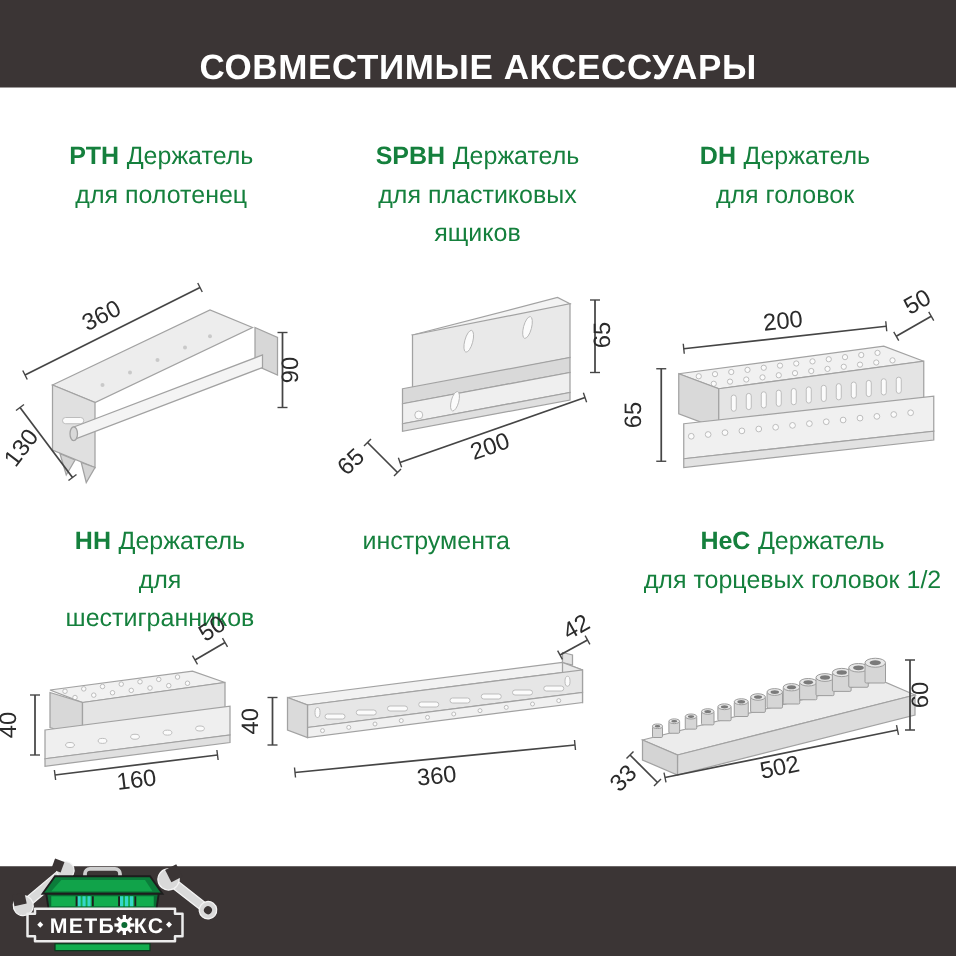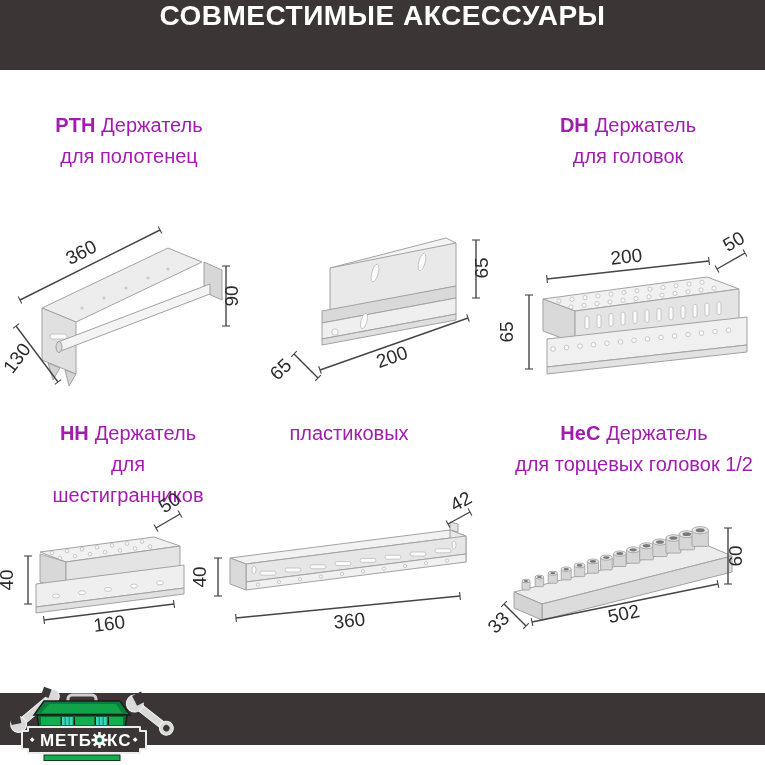--- a/index.html
+++ b/index.html
@@ -1,65 +1,70 @@
 <!DOCTYPE html>
 <html><head>
 <meta charset="utf-8">
 <style>
   html,body{margin:0;padding:0;background:#ffffff;}
   .page{position:relative;width:765px;height:765px;background:#ffffff;overflow:hidden;
         font-family:"Liberation Sans",sans-serif;}
   
   .header{position:absolute;left:0;top:0;width:765px;height:70px;background:#3b3535;
-          display:flex;align-items:flex-start;justify-content:center;}
+          display:flex;align-items:flex-end;justify-content:center;}
   .header h1{margin:0;color:#ffffff;font-size:28px;font-weight:bold;letter-spacing:.5px;}
   
-  .plabel{position:absolute;text-align:center;font-size:20px;line-height:31px;color:#a21caf;}
+  .plabel{position:absolute;text-align:center;font-size:20px;line-height:31px;color:#15803d;}
   .plabel b{font-weight:bold;margin-right:6px;}
   .plabel .line{display:block;}
   .plabel .line:empty{display:none;}
   .plabel .l1wrap{display:block;}
   
   .draw{position:absolute;overflow:visible;}
   .face{stroke:#a2a2a2;stroke-width:1;}
   .hole{fill:#fbfbfb;stroke:#b5b5b5;stroke-width:.7;}
   .dim{stroke:#454545;stroke-width:1.4;fill:none;}
   .tick{stroke:#454545;stroke-width:1.1;}
   .dimtxt{font-family:"Liberation Sans",sans-serif;font-size:19px;fill:#2b2b2b;text-anchor:middle;}
   
-  .footer{position:absolute;left:0;top:693px;width:765px;height:52px;background:#3b3535;}
+  .footer{position:absolute;left:0;top:693px;width:765px;height:72px;background:#3b3535;}
   .logo{position:absolute;left:8px;top:1px;overflow:visible;}
   .logotxt{font-family:"Liberation Sans",sans-serif;font-weight:bold;font-size:17px;fill:#ffffff;letter-spacing:1px;}
 </style>
 </head>
 <body>
 
 <div class="page">
 
   <div class="header">
     <h1>СОВМЕСТИМЫЕ АКСЕССУАРЫ</h1>
   </div>
 
   <div class="plabel" style="left:29px;top:110px;width:200px;">
     <span class="line l1wrap"><b>PTH</b><span>Держатель</span></span>
     <span class="line">для полотенец</span>
 
   </div>
+  <div class="plabel" style="left:267px;top:110px;width:230px;">
+    <span class="line l1wrap"><b>SPBH</b><span>Держатель</span></span>
+    <span class="line">для пластиковых</span>
+    <span class="line">ящиков</span>
+  </div>
   <div class="plabel" style="left:528px;top:110px;width:200px;">
     <span class="line l1wrap"><b>DH</b><span>Держатель</span></span>
     <span class="line">для головок</span>
 
   </div>
   <div class="plabel" style="left:0px;top:418px;width:200px;padding-left:28px;">
     <span class="line l1wrap"><b>HH</b><span>Держатель</span></span>
     <span class="line">для</span>
     <span class="line">шестигранников</span>
   </div>
   <div class="plabel" style="left:249px;top:418px;width:200px;">
-    <span class="line">пластиковых</span>
+    <span class="line">инструмента</span>
 
   </div>
   <div class="plabel" style="left:497px;top:418px;width:274px;">
     <span class="line l1wrap"><b>HeC</b><span>Держатель</span></span>
     <span class="line">для торцевых головок 1/2</span>
 
   </div>
 
   <svg class="draw" style="left:8px;top:212px;" width="244" height="185" viewBox="0 0 244 185">
 

